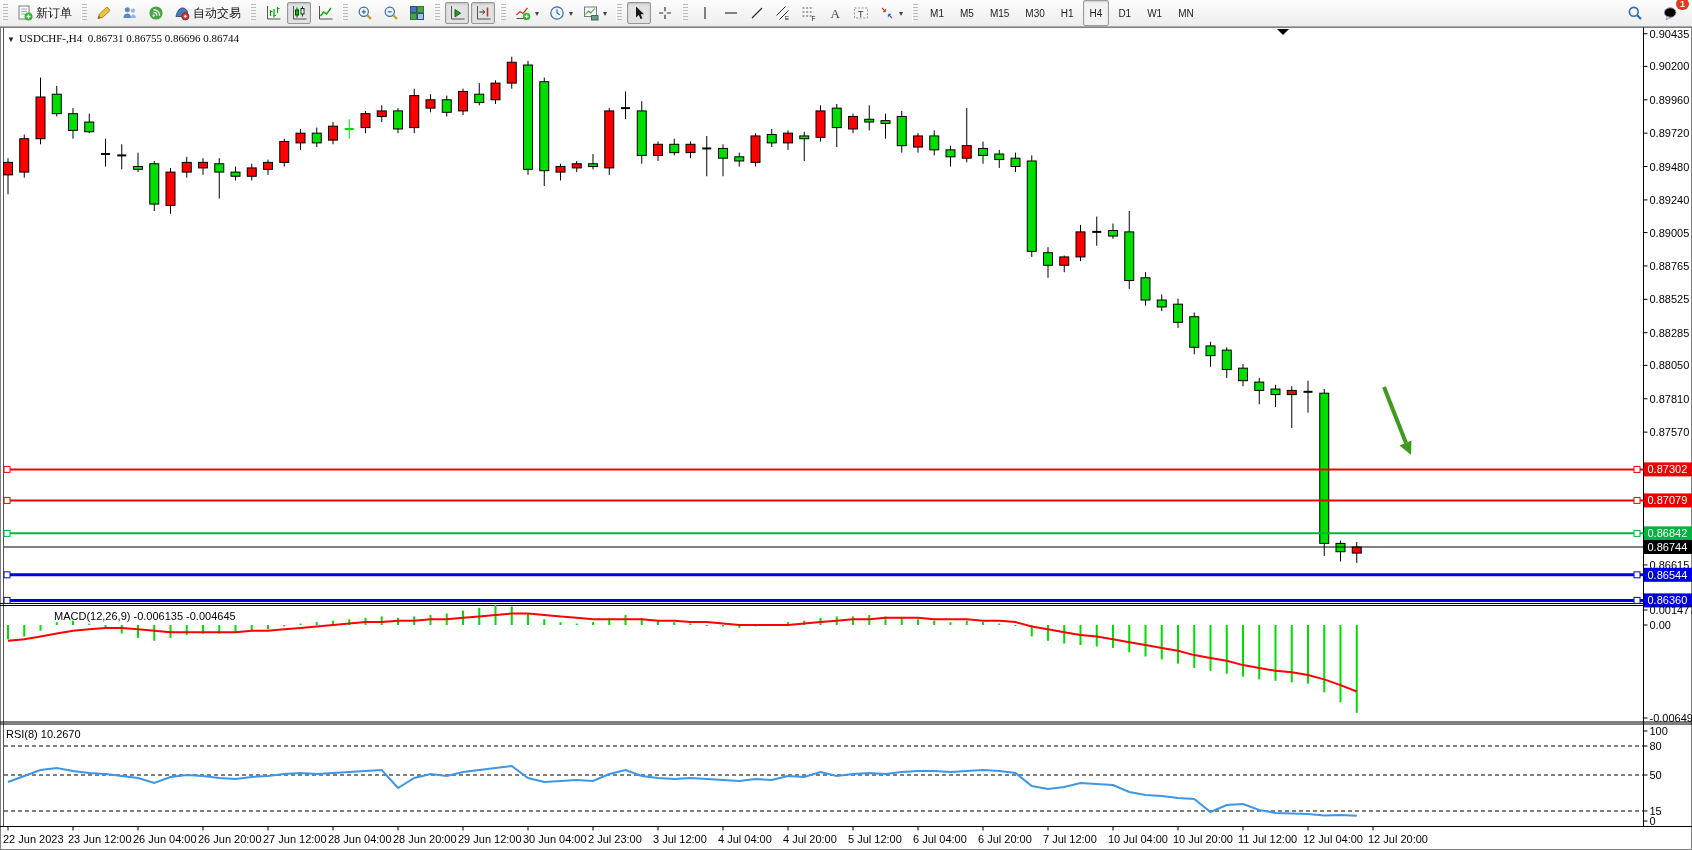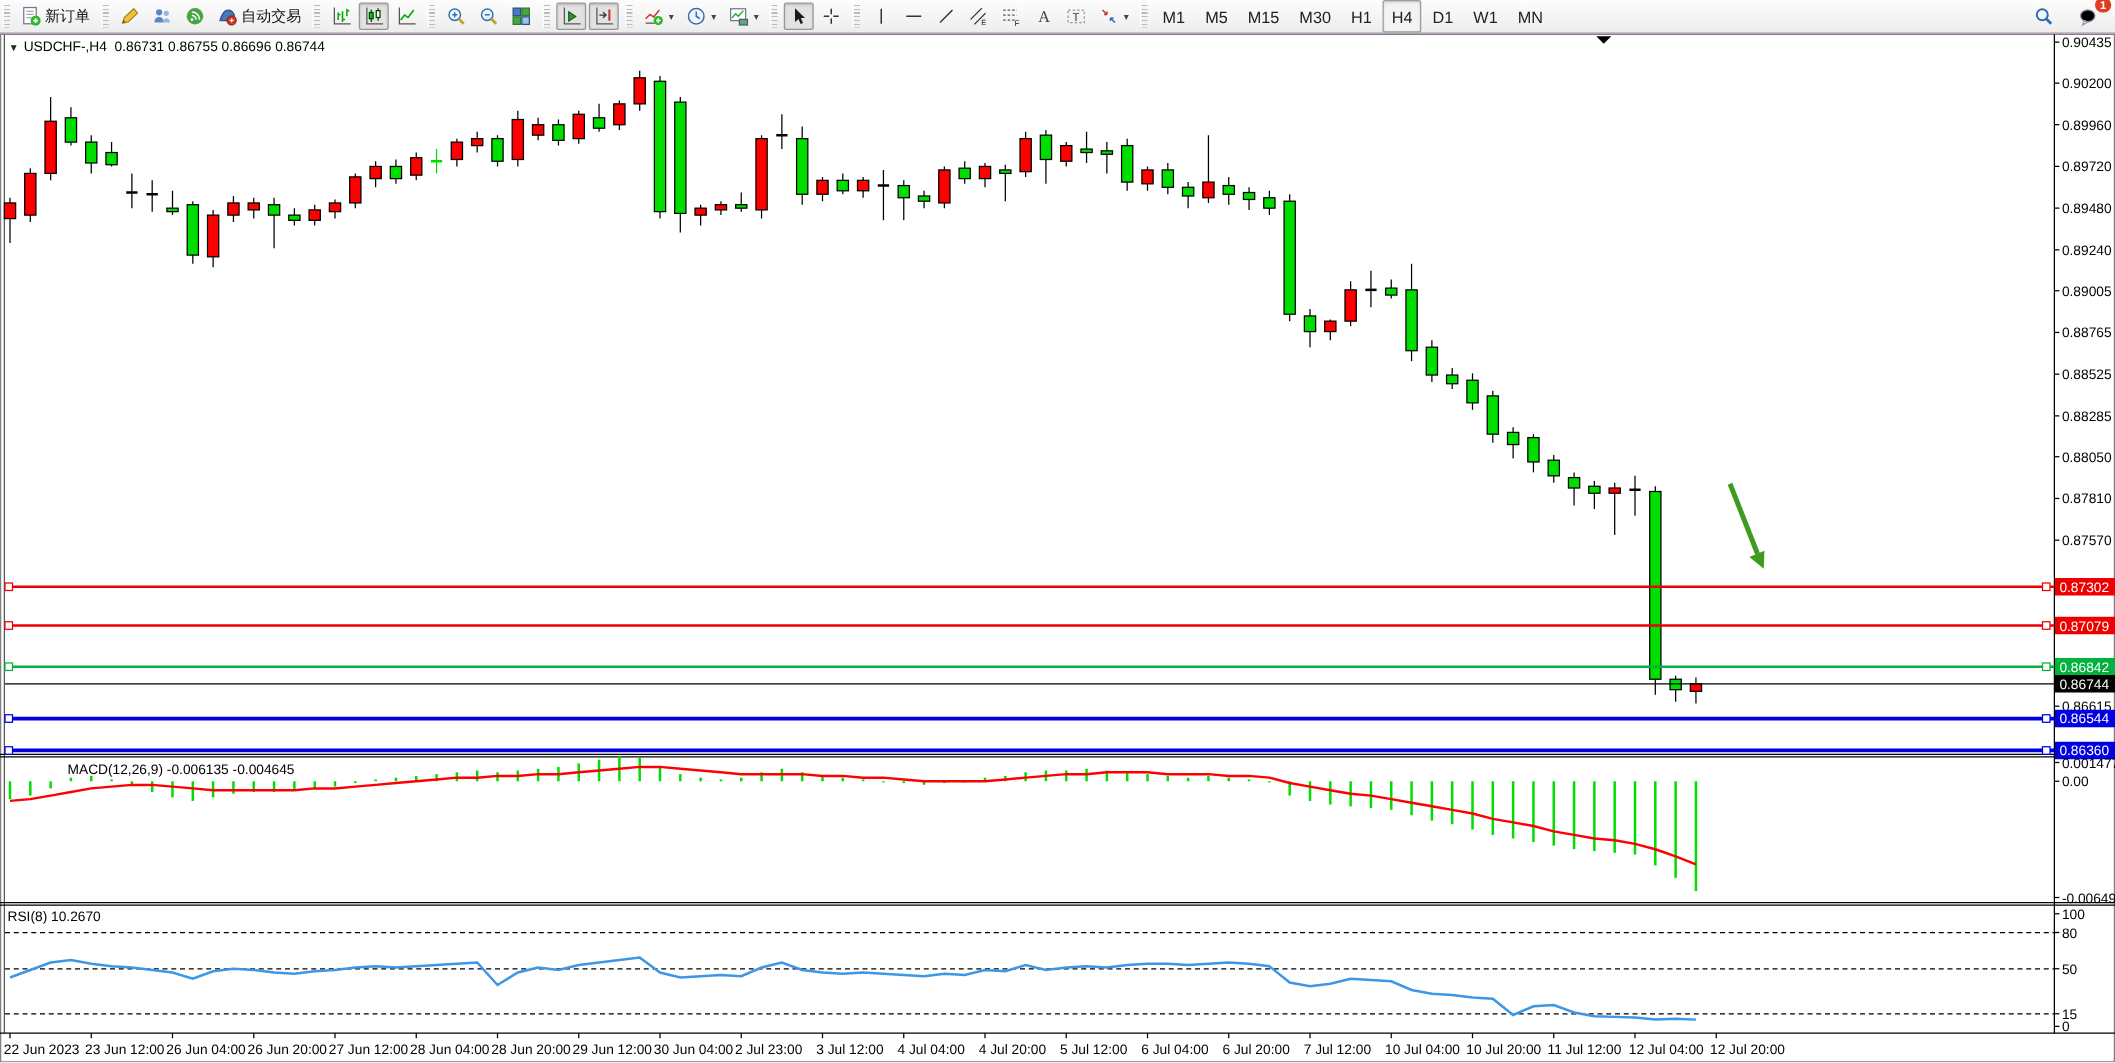--- a/index.html
+++ b/index.html
@@ -1,35 +1,35 @@
 <!DOCTYPE html>
 <html><head>
 <meta charset="utf-8">
 <style>
   html,body{margin:0;padding:0;background:#fff;font-family:"Liberation Sans",sans-serif;}
-  #app{position:relative;width:1692px;height:850px;background:#f0abfc;overflow:hidden;}
+  #app{position:relative;width:1692px;height:850px;background:#0ea5e9;overflow:hidden;}
   
   #toolbar{position:absolute;left:0;top:0;width:1692px;height:27px;background:linear-gradient(#fdfdfd,#ededed);border-bottom:1px solid #a8a8a8;display:flex;align-items:center;box-sizing:border-box;}
   .tb-group{display:flex;align-items:center;height:100%;padding:0 2px;}
   .grip{width:5px;height:18px;margin:0 2px;background:repeating-linear-gradient(to bottom,#bbb 0 1px,transparent 1px 3px);border-left:1px solid #fff;}
   .tb-btn{display:flex;align-items:center;gap:3px;height:22px;min-width:24px;padding:0 3px;margin:0 1px;border:1px solid transparent;border-radius:2px;box-sizing:border-box;justify-content:center;cursor:default;}
   .tb-btn.pressed{background:#e2e2e2;border:1px solid #979797;box-shadow:inset 0 1px 2px rgba(0,0,0,.18);}
   .tb-btn svg{display:block;}
   .tb-label{font-size:12px;color:#111;white-space:nowrap;}
   .dd{font-size:8px;color:#444;margin-left:1px;}
-  .tf-btn{font-size:13px;color:#222;padding:2px 6px;height:20px;display:flex;align-items:center;border:1px solid transparent;border-radius:2px;margin:0 1px;}
+  .tf-btn{font-size:10px;color:#222;padding:2px 6px;height:20px;display:flex;align-items:center;border:1px solid transparent;border-radius:2px;margin:0 1px;}
   .tf-btn.pressed{background:#f3f3f3;border:1px solid #9a9a9a;box-shadow:inset 0 1px 2px rgba(0,0,0,.15);}
   #tb-right{margin-left:auto;display:flex;align-items:center;padding-right:8px;gap:10px;}
   .badge{position:absolute;top:-5px;right:-7px;background:#e03c1f;color:#fff;border-radius:8px;font-size:9px;padding:1px 4px;font-weight:bold;}
   .noti-wrap{position:relative;}
   
   #chartwrap{position:absolute;left:0;top:27px;width:1692px;height:823px;}
   #chart-svg{position:absolute;left:0;top:0;}
   .overlay-label{position:absolute;font-size:11px;color:#000;white-space:pre;}
-  #sym-title{left:7px;top:5px;}
+  #sym-title{left:7px;top:5px;font-family:Liberation Serif, serif;}
   #sym-title .tri{font-size:8px;margin-right:4px;color:#222;}
 </style>
 </head>
 <body>
 <div id="app">
 
   <div id="toolbar">
       <div class="grip"></div>
       <div class="tb-group">
         <div class="tb-btn">

